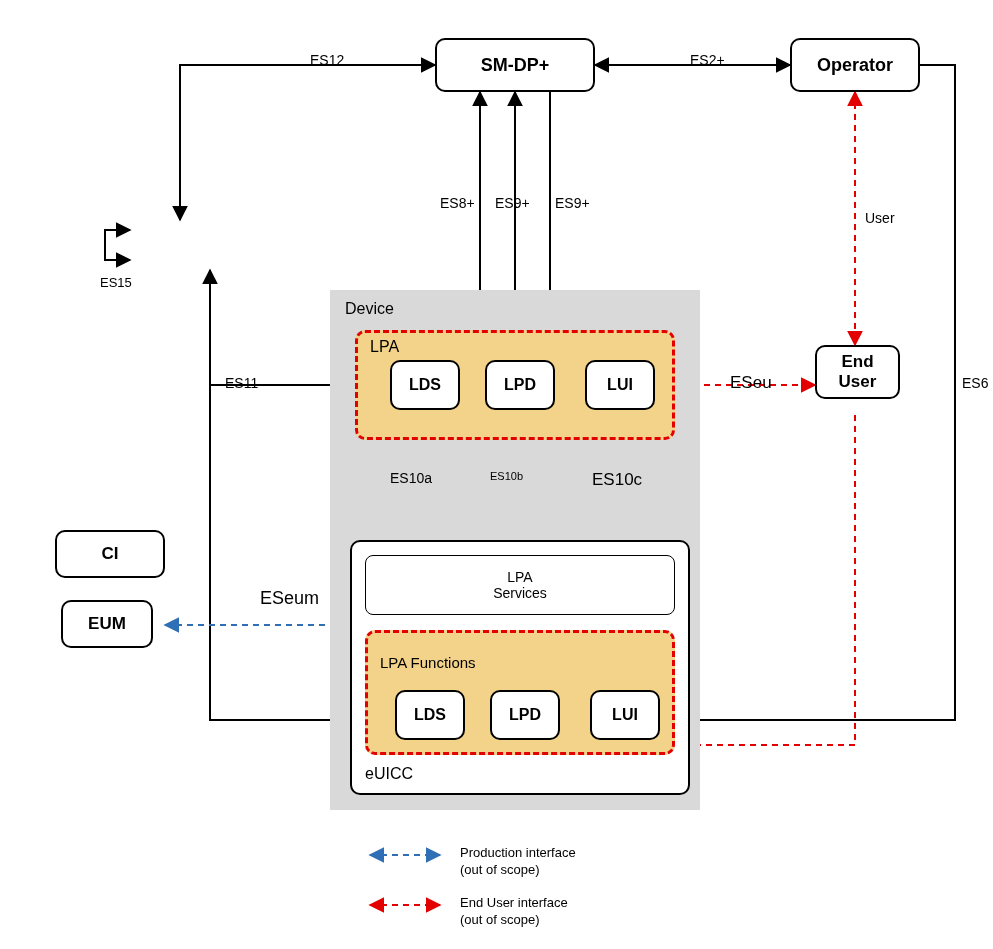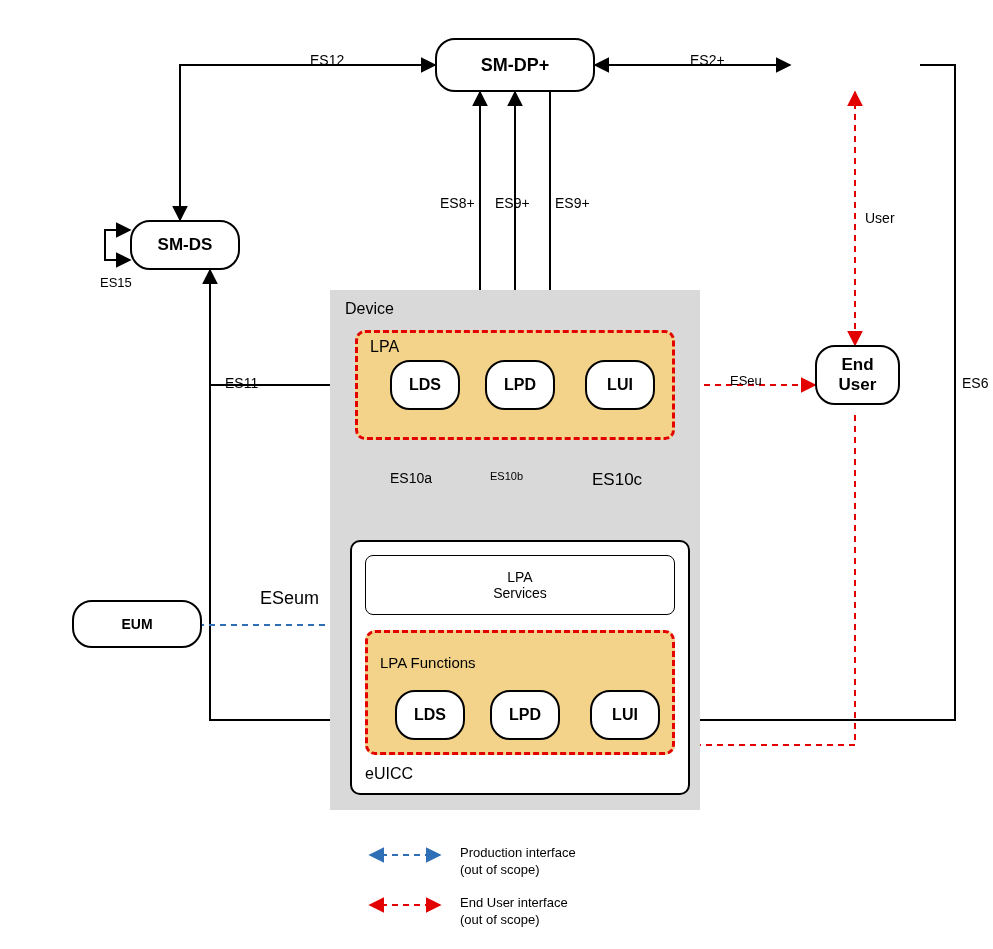--- a/index.html
+++ b/index.html
@@ -1,17 +1,17 @@
 <!DOCTYPE html>
 <html><head>
 <meta charset="utf-8">
 <style>
   html,body{margin:0;padding:0;background:#fff;font-family:Arial,Helvetica,sans-serif}
   #stage{position:relative;width:993px;height:949px;margin:0 auto}
-  .box{position:absolute;border:2px solid #000;border-radius:20px;background:#fff;
+  .box{position:absolute;border:2px solid #000;border-radius:10px;background:#fff;
        display:flex;align-items:center;justify-content:center;text-align:center;
        font-weight:700;box-sizing:border-box}
   .label{position:absolute;font-size:14px;color:#000;white-space:nowrap}
   .group-label{position:absolute;font-weight:400;font-size:16px}
   .device-bg{position:absolute;background:#d9d9d9}
   .lpa-bg{position:absolute;background:#f3d38a;border:3px dashed #e30000;border-radius:10px;box-sizing:border-box}
   .euicc-outer{position:absolute;border:2px solid #000;border-radius:10px;background:#fff;box-sizing:border-box}
   .lpa-services{position:absolute;border:1.5px solid #000;border-radius:8px;background:#fff;
                 display:flex;align-items:center;justify-content:center;text-align:center;font-size:14px;box-sizing:border-box}
   svg{position:absolute;left:0;top:0;pointer-events:none}
@@ -73,29 +73,32 @@
 
     <path d="M 165 625 L 350 625" fill="none" stroke="#2f6fb5" stroke-width="2" stroke-dasharray="6,5" marker-start="url(#ahb)" marker-end="url(#ahb)"></path>
 
     <path d="M 370 855 L 440 855" fill="none" stroke="#2f6fb5" stroke-width="2" stroke-dasharray="6,5" marker-start="url(#ahb)" marker-end="url(#ahb)"></path>
     <path d="M 370 905 L 440 905" fill="none" stroke="#e30000" stroke-width="2" stroke-dasharray="6,5" marker-start="url(#ahr)" marker-end="url(#ahr)"></path>
   </svg>
 
   <div class="box" style="left:435px;top:38px;width:160px;height:54px;font-size:18px">
       <span>SM-DP+</span>
     </div>
-
-  <div class="box" style="left:130px;top:220px;width:110px;height:50px;font-size:17px">
-      <span>SM-DS</span>
+  <div class="box" style="left:790px;top:38px;width:130px;height:54px;font-size:18px">
+      <span>Operator</span>
     </div>
 
-  <div class="box" style="left:815px;top:345px;width:85px;height:60px;font-size:17px;white-space:pre-line"><span style="white-space:pre-line">End
+
+  <div class="box" style="left:815px;top:345px;width:85px;height:54px;font-size:17px;white-space:pre-line"><span style="white-space:pre-line">End
 User</span></div>
 
-  <div class="box" style="left:72px;top:600px;width:130px;height:48px;font-size:14px">
+  <div class="box" style="left:55px;top:530px;width:110px;height:48px;font-size:17px">
+      <span>CI</span>
+    </div>
+  <div class="box" style="left:61px;top:600px;width:92px;height:48px;font-size:17px">
       <span>EUM</span>
     </div>
 
   <div class="device-bg" style="left:330px;top:290px;width:370px;height:520px"></div>
   <div class="group-label" style="left:345px;top:300px">Device</div>
 
   <div class="lpa-bg" style="left:355px;top:330px;width:320px;height:110px"></div>
   <div class="group-label" style="left:370px;top:338px">LPA</div>
 
   <div class="box" style="left:390px;top:360px;width:70px;height:50px;font-size:16px">
@@ -128,21 +131,21 @@
     </div>
 
   <div class="label" style="left:310px;top:52px">ES12</div>
   <div class="label" style="left:690px;top:52px">ES2+</div>
   <div class="label" style="left:440px;top:195px">ES8+</div>
   <div class="label" style="left:495px;top:195px">ES9+</div>
   <div class="label" style="left:555px;top:195px">ES9+</div>
   <div class="label" style="left:865px;top:210px">User</div>
   <div class="label" style="left:100px;top:275px;font-size:13px">ES15</div>
   <div class="label" style="left:225px;top:375px">ES11</div>
-  <div class="label" style="left:730px;top:373px;font-size:13px">ESeu</div>
+  <div class="label" style="left:730px;top:373px;font-size:17px">ESeu</div>
   <div class="label" style="left:390px;top:470px;font-size:14px">ES10a</div>
   <div class="label" style="left:490px;top:470px;font-size:11px">ES10b</div>
   <div class="label" style="left:592px;top:470px;font-size:17px">ES10c</div>
   <div class="label" style="left:260px;top:588px;font-size:18px">ESeum</div>
   <div class="label" style="left:962px;top:375px">ES6</div>
 
   <div class="legend-text" style="left:460px;top:845px;white-space:pre-line">Production interface
 (out of scope)</div>
   <div class="legend-text" style="left:460px;top:895px;white-space:pre-line">End User interface
 (out of scope)</div>

